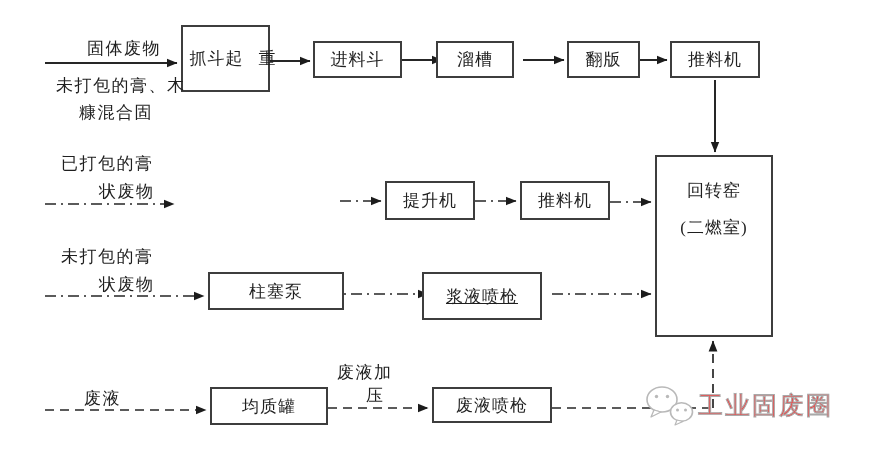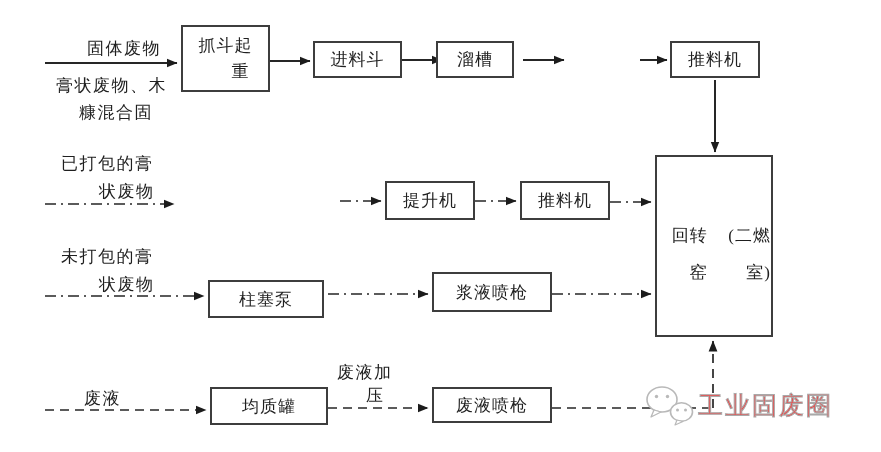--- a/index.html
+++ b/index.html
@@ -26,29 +26,28 @@
     border: 2px solid #3d3d3d;
     background: #ffffff;
     display: flex;
     align-items: center;
     justify-content: center;
     font-size: 17px;
     letter-spacing: 1px;
     box-sizing: border-box;
     text-align: center;
   }
-  .box.grab { flex-direction: column; line-height: 26px; }
+  .box.grab { flex-direction: row; line-height: 26px; }
   .box.grab .indent { transform: translateX(15px); }
   .box.kiln {
-    flex-direction: row;
+    flex-direction: column;
     justify-content: flex-start;
     padding-top: 15px;
     line-height: 37px;
     border-width: 2px;
-    text-align: right;
   }
   .lbl {
     position: absolute;
     font-size: 17px;
     letter-spacing: 1.5px;
     white-space: nowrap;
   }
   .watermark {
     position: absolute;
     left: 644px; top: 383px;
@@ -101,52 +100,55 @@
   <div class="box grab" style="left:181px;top:25px;width:89px;height:67px;">
     <span>抓斗起</span>
     <span class="indent">重</span>
   </div>
   <div class="box" style="left:313px;top:41px;width:89px;height:37px;">
     <span>进料斗</span>
   </div>
   <div class="box" style="left:436px;top:41px;width:78px;height:37px;">
     <span>溜槽</span>
   </div>
+  <div class="box" style="left:567px;top:41px;width:73px;height:37px;">
+    <span>翻版</span>
+  </div>
   <div class="box" style="left:670px;top:41px;width:90px;height:37px;">
     <span>推料机</span>
   </div>
 
   <div class="box" style="left:385px;top:181px;width:90px;height:39px;">
     <span>提升机</span>
   </div>
   <div class="box" style="left:520px;top:181px;width:90px;height:39px;">
     <span>推料机</span>
   </div>
 
   <div class="box kiln" style="left:655px;top:155px;width:118px;height:182px;">
     <span>回转窑</span>
     <span>(二燃室)</span>
   </div>
 
-  <div class="box" style="left:208px;top:280px;width:116px;height:38px;">
+  <div class="box" style="left:208px;top:272px;width:136px;height:38px;">
     <span>柱塞泵</span>
   </div>
-  <div class="box" style="left:432px;top:272px;width:120px;height:40px;">
+  <div class="box" style="left:422px;top:272px;width:120px;height:48px;text-decoration:underline;">
     <span>浆液喷枪</span>
   </div>
 
   <div class="box" style="left:210px;top:387px;width:118px;height:38px;">
     <span>均质罐</span>
   </div>
   <div class="box" style="left:432px;top:387px;width:120px;height:36px;">
     <span>废液喷枪</span>
   </div>
 
   <div class="lbl" style="left:63px;top:37px;margin-left:24px;">固体废物</div>
-  <div class="lbl" style="left:56px;top:74px;">膏状废物、木</div>
+  <div class="lbl" style="left:56px;top:74px;">未打包的膏、木</div>
   <div class="lbl" style="left:79px;top:101px;">糠混合固</div>
 
   <div class="lbl" style="left:61px;top:152px;">已打包的膏</div>
   <div class="lbl" style="left:99px;top:180px;">状废物</div>
 
   <div class="lbl" style="left:61px;top:245px;">未打包的膏</div>
   <div class="lbl" style="left:99px;top:273px;">状废物</div>
 
   <div class="lbl" style="left:84px;top:387px;">废液</div>
   <div class="lbl" style="left:337px;top:361px;">废液加</div>

